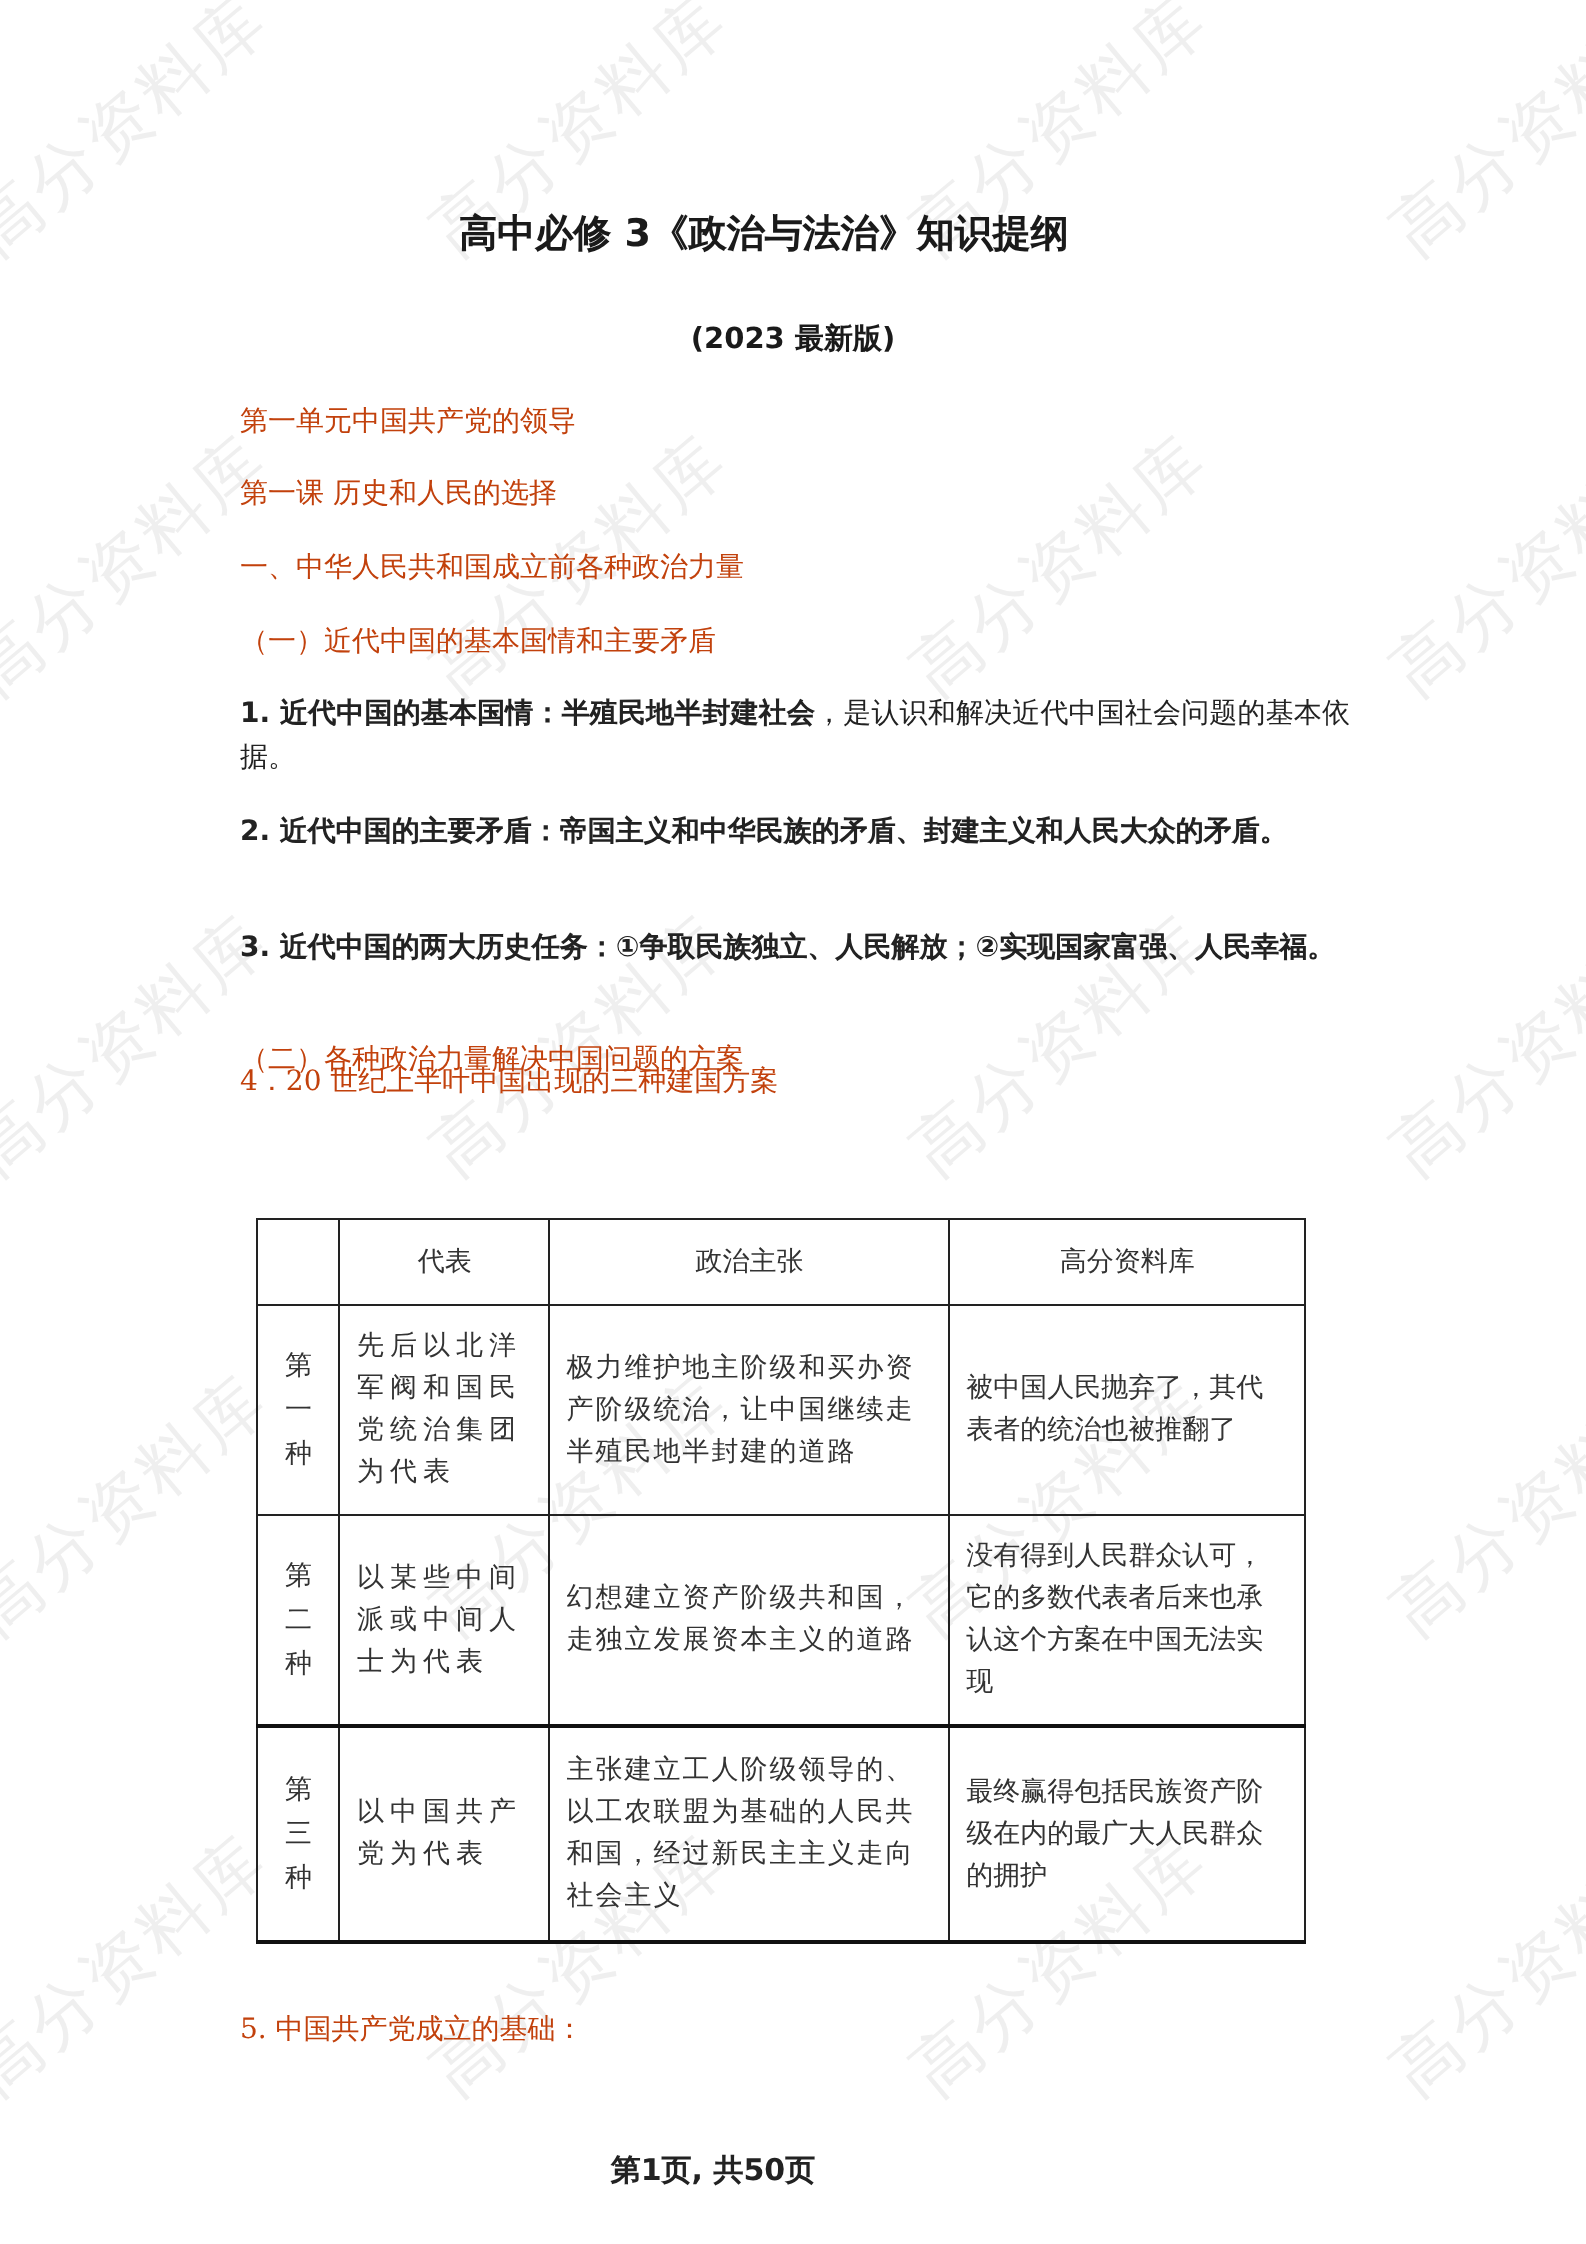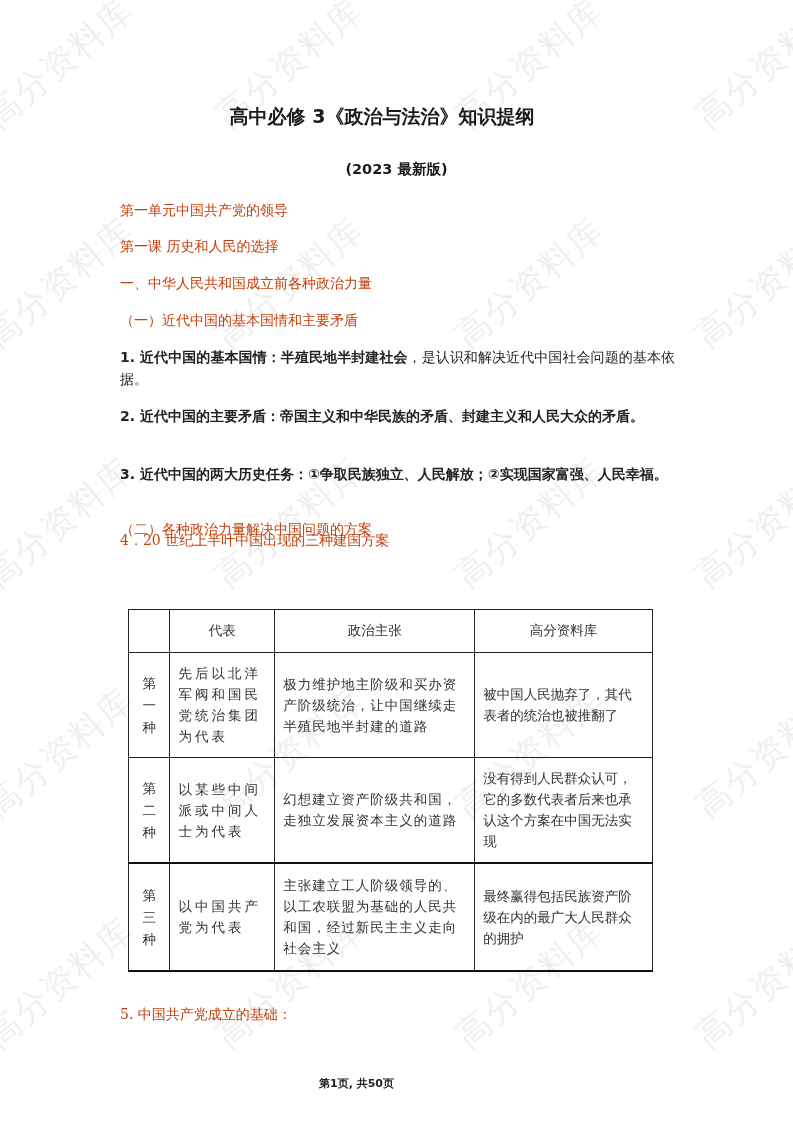--- a/index.html
+++ b/index.html
@@ -99,21 +99,21 @@
     table.plan tr.r3 td { height: 106px; border-bottom: 2px solid #111; }
     td.rep { letter-spacing: 3px; width: 98px; }
     td.claim { width: 205px; letter-spacing: 1px; }
     td.result { width: 180px; }
     .footer {
       position: absolute;
       top: 1076px; left: 0; width: 713px;
       text-align: center;
       font-family: "DejaVu Sans", sans-serif;
       font-weight: bold;
-      font-size: 11px;
+      font-size: 15px;
       color: #222;
     }
   </style>
 </head>
 <body>
 
 <div class="watermark-layer" id="wm-layer">
     <div class="wm" style="left: -30px; top: 40px;">高分资料库</div>
     <div class="wm" style="left: 200px; top: 40px;">高分资料库</div>
     <div class="wm" style="left: 440px; top: 40px;">高分资料库</div>

